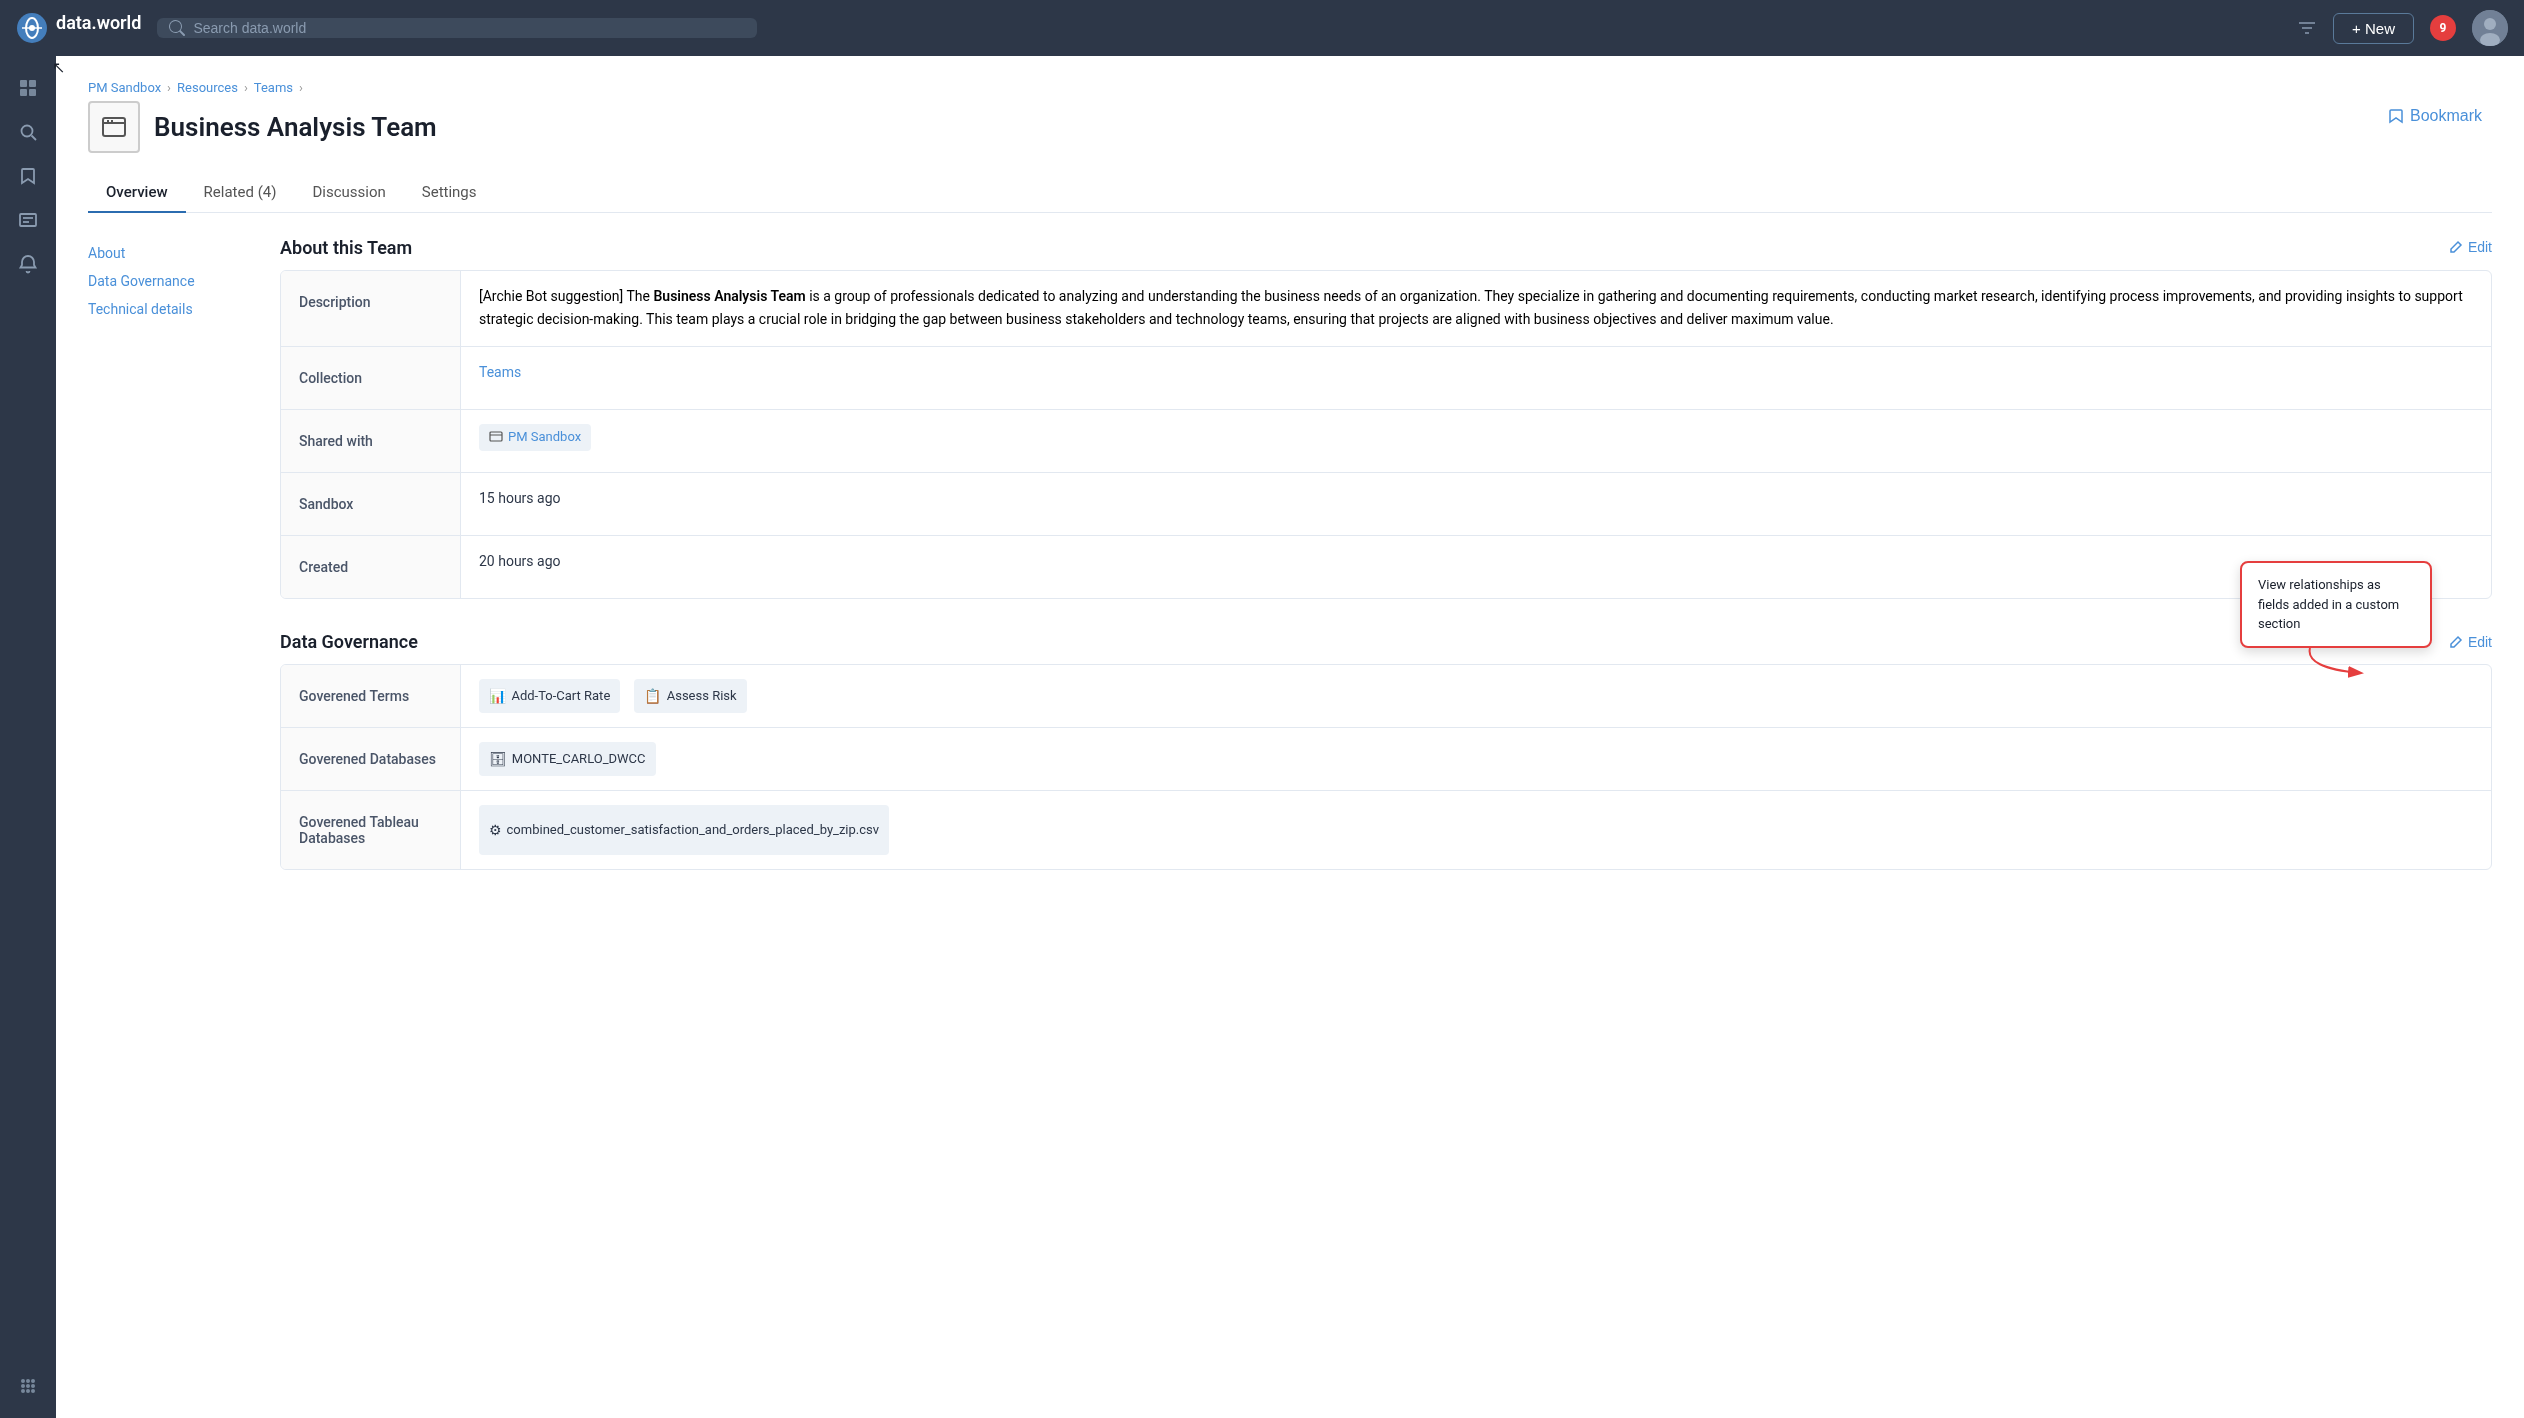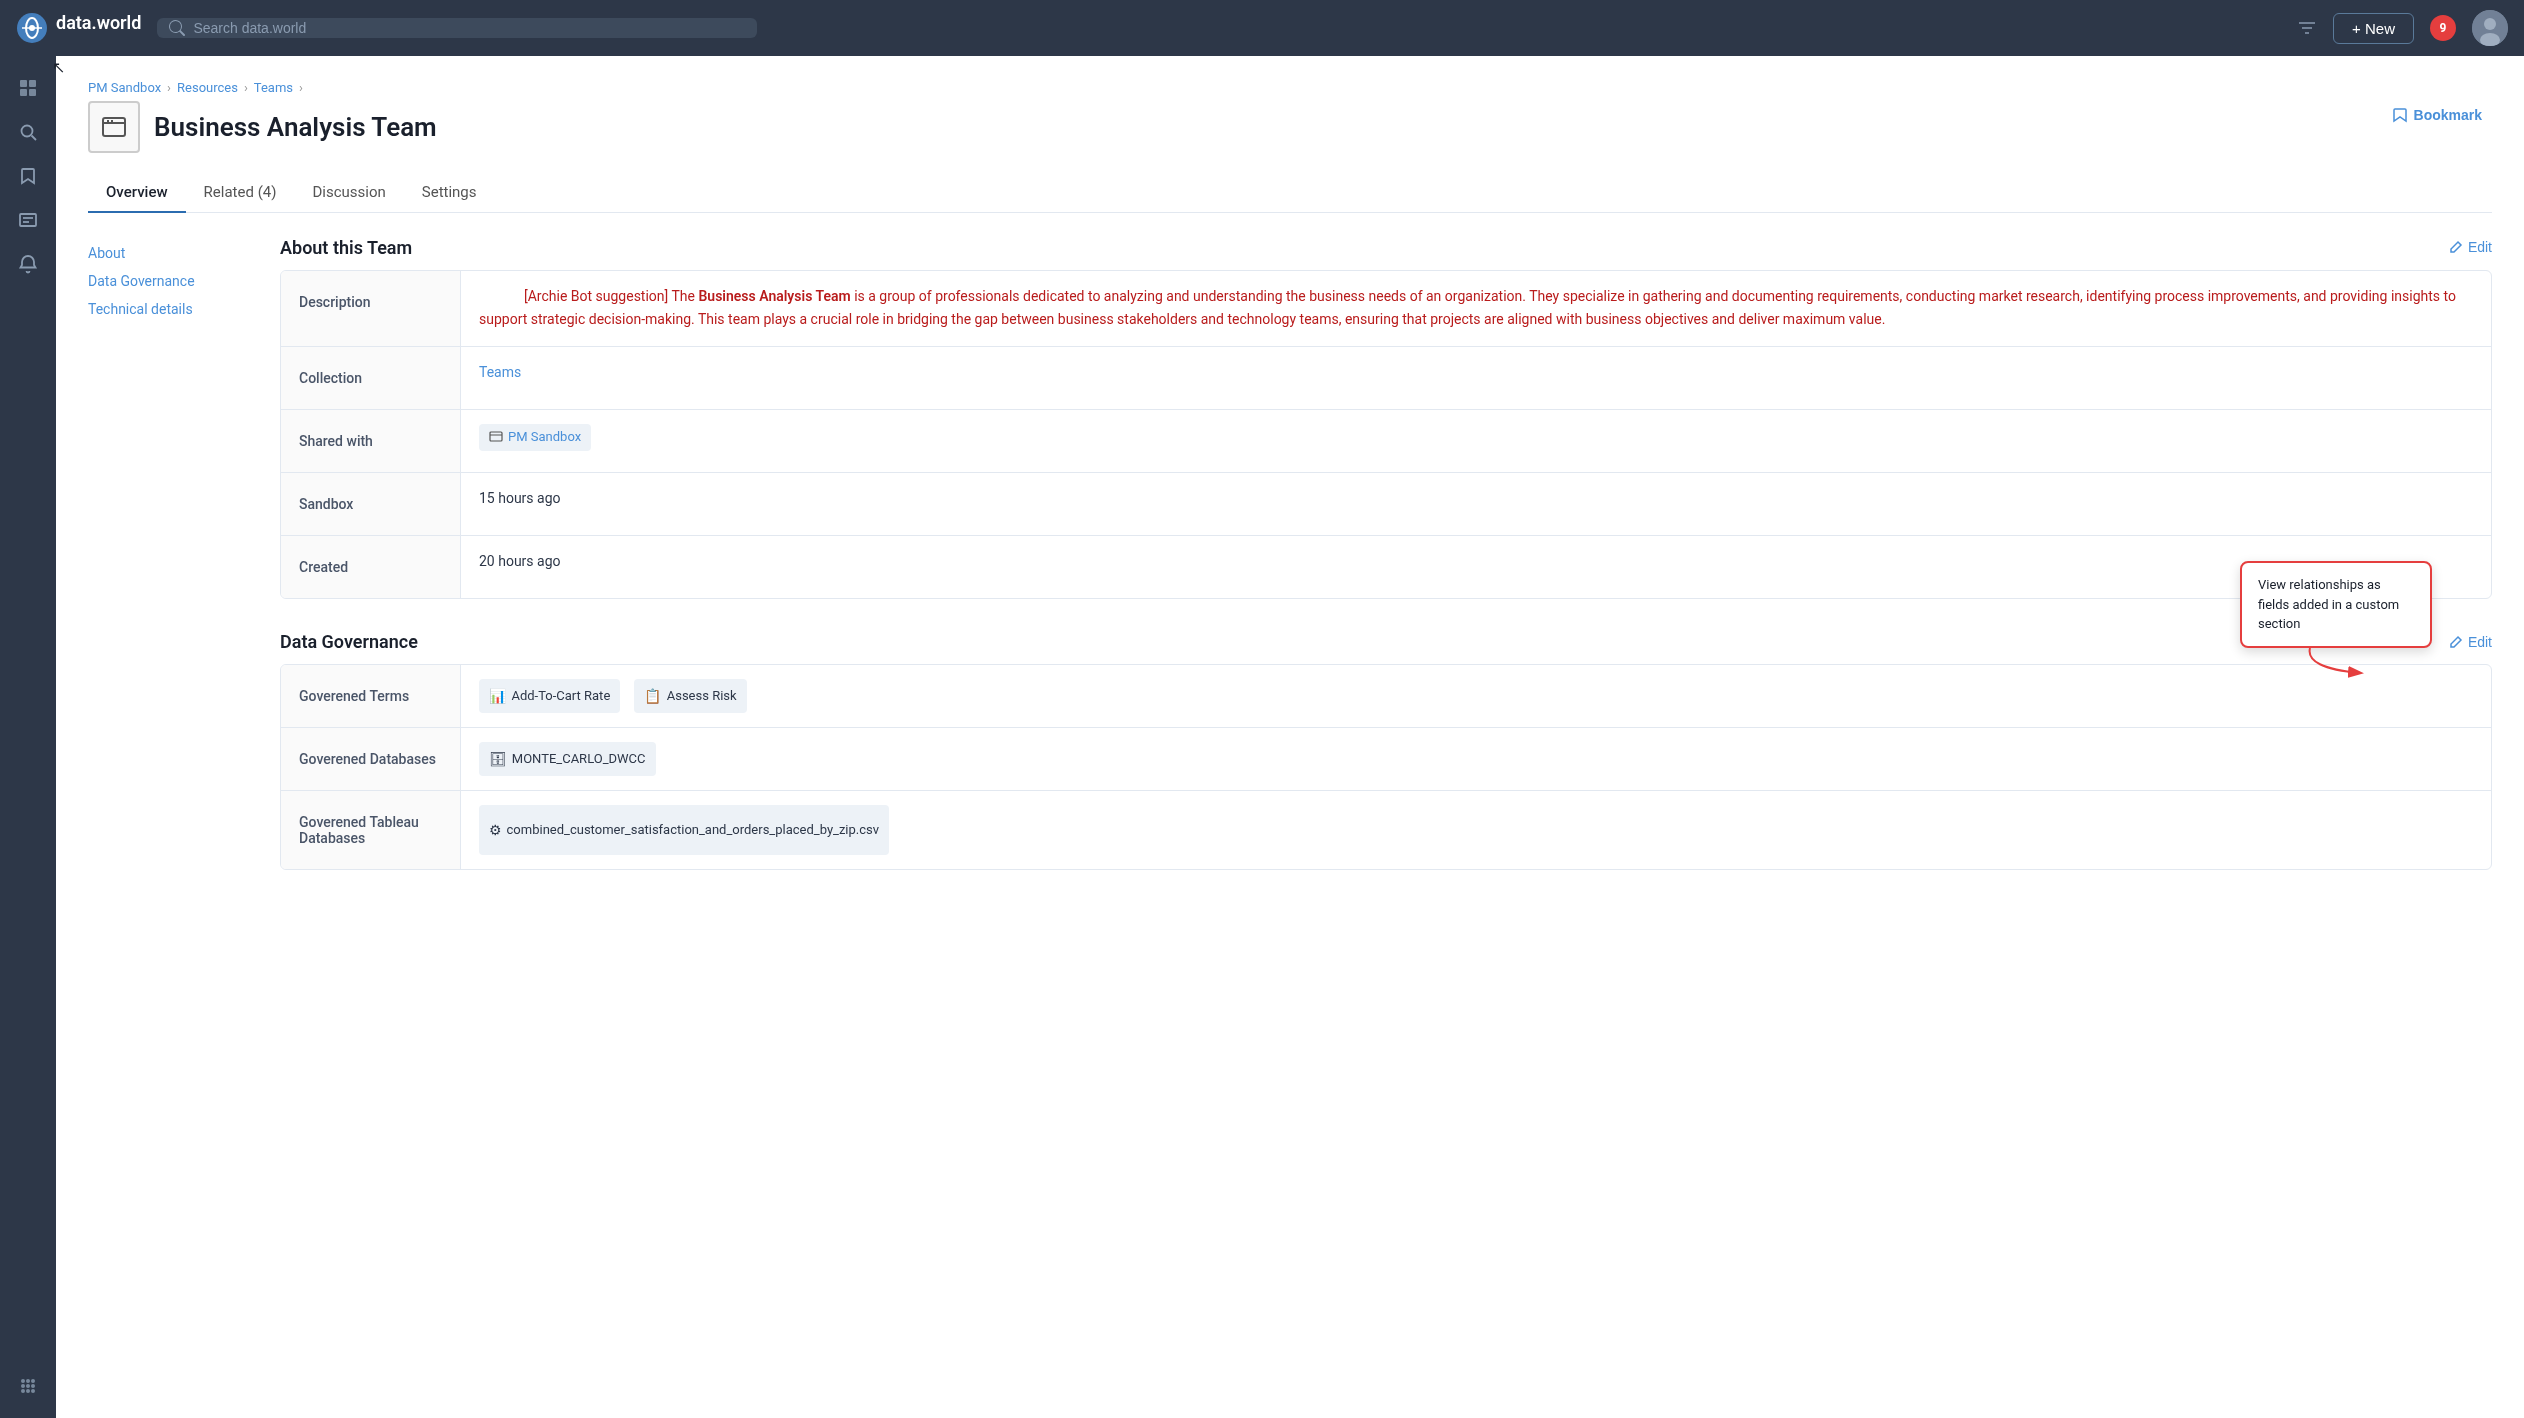--- a/index.html
+++ b/index.html
@@ -171,24 +171,23 @@
       font-weight: 600;
       color: #1a202c;
     }
     .bookmark-btn {
       display: flex;
       align-items: center;
       gap: 6px;
       color: #4a90d9;
       background: transparent;
       border: none;
-      font-size: 14px;
+      font-size: 16px;
       cursor: pointer;
       padding: 6px 10px;
-      font-weight: bold;
     }
 
     
     .tabs {
       display: flex;
       border-bottom: 1.5px solid #e2e8f0;
       margin-bottom: 24px;
       gap: 0;
     }
     .tab {
@@ -281,22 +280,21 @@
       color: #2d3748;
       font-size: 14px;
       flex: 1;
       line-height: 1.6;
     }
     .info-value a { color: #4a90d9; text-decoration: none; }
 
     .description-text {
       font-size: 14px;
       line-height: 1.7;
-      color: #b91c1c;
-      margin-left: 45px;
+      color: #000000;
     }
     .description-text strong { font-weight: 600; }
 
     .tag-pill {
       display: inline-flex;
       align-items: center;
       gap: 5px;
       background: #edf2f7;
       border-radius: 4px;
       padding: 3px 10px;

